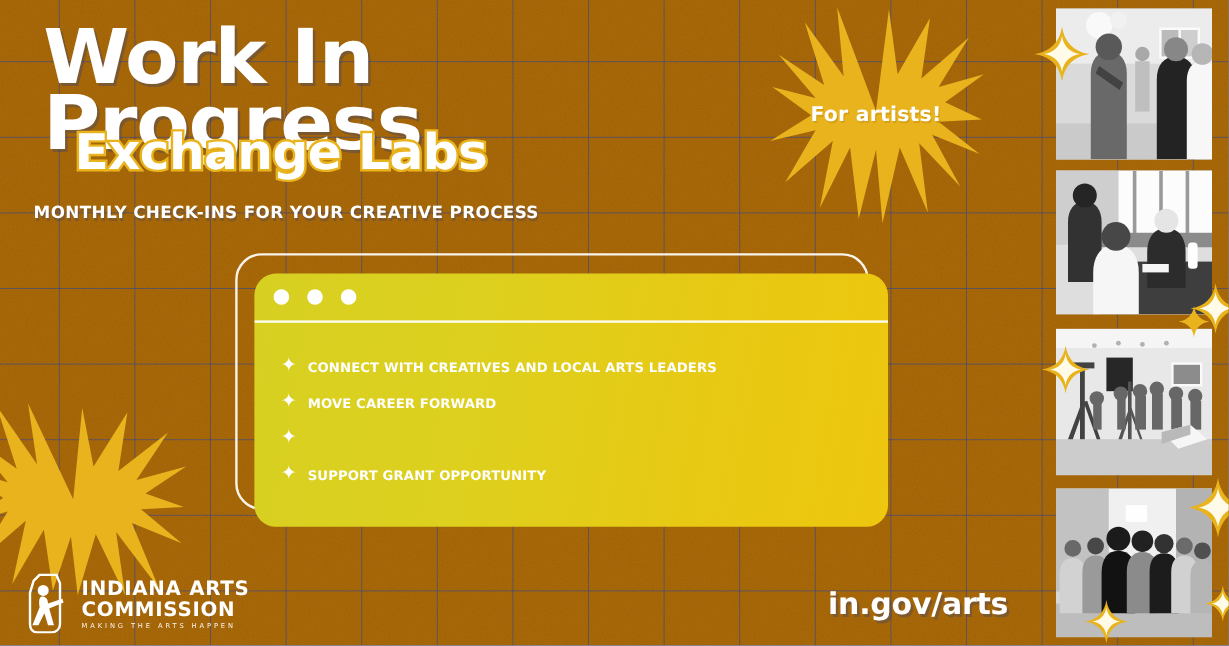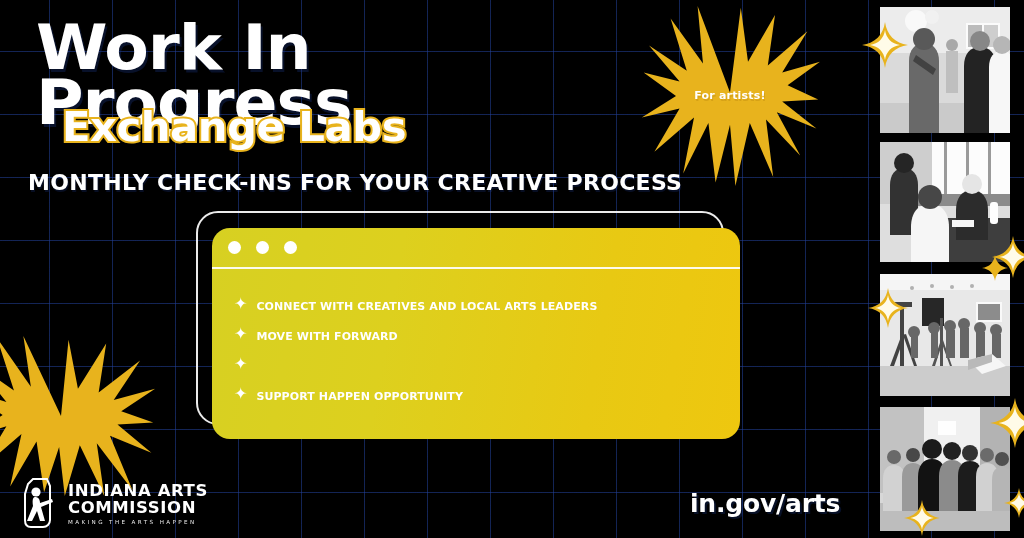--- a/index.html
+++ b/index.html
@@ -5,21 +5,21 @@
   * { margin:0; padding:0; box-sizing:border-box; }
   html,body { width:1024px; height:538px; overflow:hidden; }
   body {
     font-family:"Liberation Sans", sans-serif;
     background:#4472d0;
     position:relative;
   }
 
   
   #stage { position:absolute; inset:0; width:1024px; height:538px; overflow:hidden;
-           background:#000000; }
+           background:#a16207; }
   .bg-grid { position:absolute; inset:0;
     background-image:
       linear-gradient(to right, rgba(33,63,150,.55) 1px, transparent 1px),
       linear-gradient(to bottom, rgba(33,63,150,.55) 1px, transparent 1px);
     background-size:63px 63px;
     background-position:-14px -12px;
   }
   .bg-noise { position:absolute; inset:0; opacity:.30; mix-blend-mode:overlay; }
 
   
@@ -42,37 +42,37 @@
     color:#ffffff;
     letter-spacing:-.5px;
     transform:scaleX(1.02); transform-origin:left center;
     -webkit-text-stroke:4px #e8b31d;
     paint-order:stroke fill;
     white-space:nowrap;
   }
   .tagline {
     position:absolute; left:28px; top:170px;
     font-family:"DejaVu Sans", sans-serif;
-    font-weight:700; font-size:22px;
+    font-weight:700; font-size:14px;
     color:#fff; letter-spacing:.3px;
     text-shadow:1px 2px 0 rgba(26,56,140,.25);
     white-space:nowrap;
   }
 
   
   .burst { position:absolute; }
   .burst svg { display:block; }
   #burst-top { left:640px; top:6px; width:180px; height:180px; }
   #burst-bottom { left:-34px; top:336px; width:190px; height:160px; }
   .burst-label {
     position:absolute; left:0; right:0; top:50%;
     transform:translateY(-52%);
     text-align:center;
     font-family:"DejaVu Sans", sans-serif;
-    font-weight:700; font-size:11px; color:#fff;
+    font-weight:700; font-size:17px; color:#fff;
     letter-spacing:.2px;
     text-shadow:1px 2px 0 rgba(150,100,0,.22);
     white-space:nowrap;
   }
 
   
   #card-wrap { position:absolute; left:196px; top:211px; width:560px; height:240px; }
   .card-outline {
     position:absolute; left:0; top:0; width:528px; height:214px;
     border:2px solid rgba(255,255,255,.92);
@@ -202,28 +202,28 @@
         </div>
       </div>
       <div class="card-divider"></div>
       <div class="bullets">
         <div class="bullet">
           <span class="spark">✦</span>
           <span class="bullet-text">CONNECT WITH CREATIVES AND LOCAL ARTS LEADERS</span>
         </div>
         <div class="bullet">
           <span class="spark">✦</span>
-          <span class="bullet-text">MOVE WITH FORWARD</span>
+          <span class="bullet-text">MOVE CAREER FORWARD</span>
         </div>
         <div class="bullet">
           <span class="spark">✦</span>
         </div>
         <div class="bullet">
           <span class="spark">✦</span>
-          <span class="bullet-text">SUPPORT HAPPEN OPPORTUNITY</span>
+          <span class="bullet-text">SUPPORT GRANT OPPORTUNITY</span>
         </div>
       </div>
     </div>
   </div>
 
   <div id="photos">
 
     <div class="photo" id="photo-1">
       <svg viewBox="0 0 130 126" preserveAspectRatio="xMidYMid slice">
         <rect width="130" height="126" fill="#d5d3d0"></rect>

